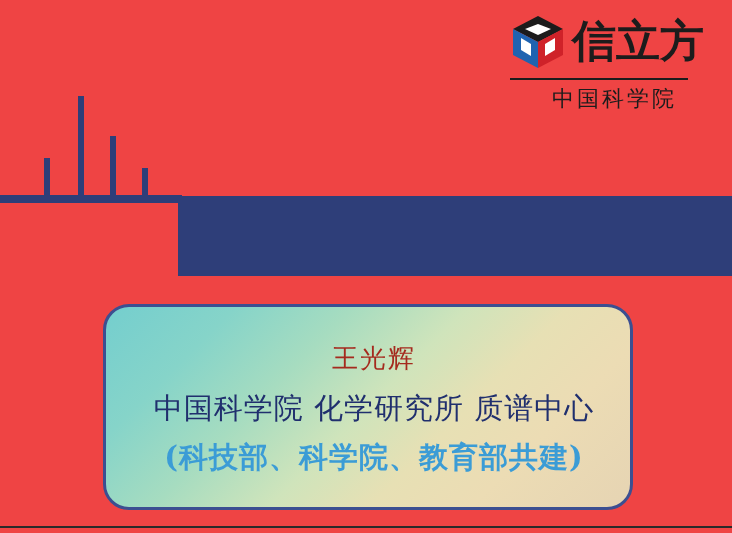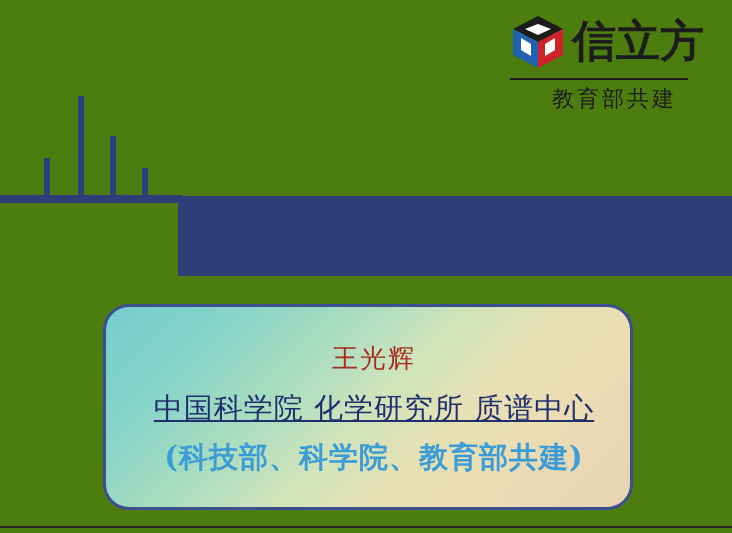--- a/index.html
+++ b/index.html
@@ -7,21 +7,21 @@
     padding: 0;
     background: #ffffff;
   }
   body {
     font-family: "Liberation Sans", sans-serif;
   }
   #slide {
     position: relative;
     width: 732px;
     height: 533px;
-    background: #4d7c0f;
+    background: #ef4444;
     overflow: hidden;
   }
 
   
   .logo-block {
     position: absolute;
     left: 508px;
     top: 10px;
     width: 200px;
     height: 105px;
@@ -137,21 +137,20 @@
     line-height: 34px;
     margin-bottom: 14px;
     letter-spacing: 2px;
   }
   .card-line-org {
     color: #202f6e;
     font-size: 29px;
     line-height: 38px;
     margin-bottom: 14px;
     letter-spacing: 1px;
-    text-decoration: underline;
   }
   .card-line-sub {
     color: #3b9cd6;
     font-size: 29px;
     line-height: 33px;
     font-weight: bold;
     letter-spacing: 1px;
   }
 
   
@@ -190,21 +189,21 @@
           <polygon points="3,15 28,28 28,54 3,41" fill="#1f63b0"></polygon>
           <polygon points="11,24 21,30 21,42 11,36" fill="#ffffff"></polygon>
 
           <polygon points="53,15 53,41 28,54 28,28" fill="#cf2229"></polygon>
           <polygon points="45,24 45,36 35,42 35,30" fill="#ffffff"></polygon>
         </svg>
       </span>
       <span class="logo-wordmark">信立方</span>
     </div>
     <div class="logo-rule"></div>
-    <div class="logo-subtitle">教育部共建</div>
+    <div class="logo-subtitle">中国科学院</div>
   </div>
 
   <div class="title-card">
     <div class="card-line card-line-name">王光辉</div>
     <div class="card-line card-line-org">中国科学院  化学研究所  质谱中心</div>
     <div class="card-line card-line-sub">(科技部、科学院、教育部共建)</div>
   </div>
 
   <div class="footer-rule"></div>
 

